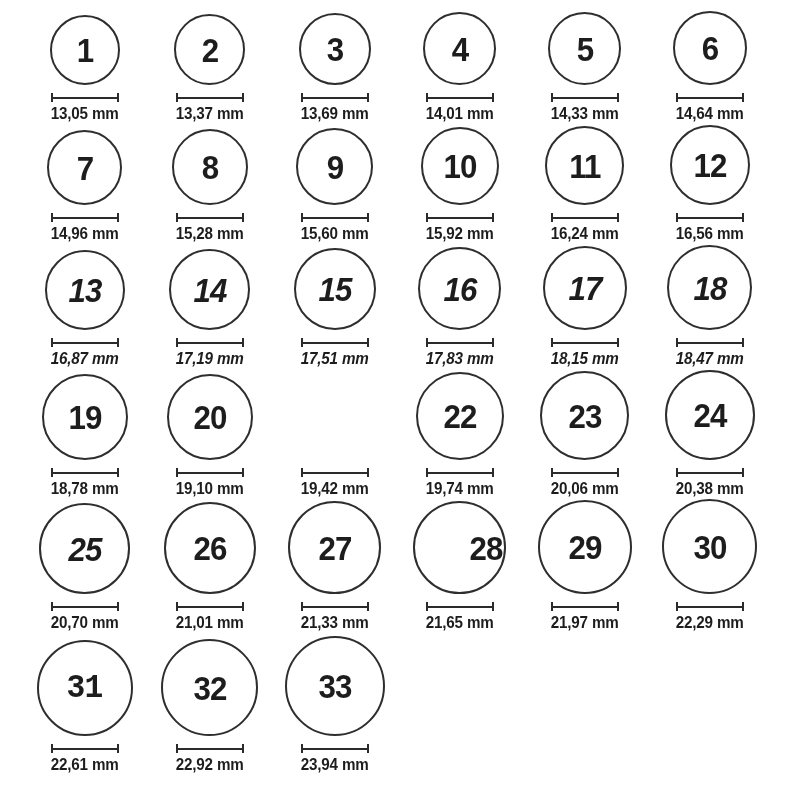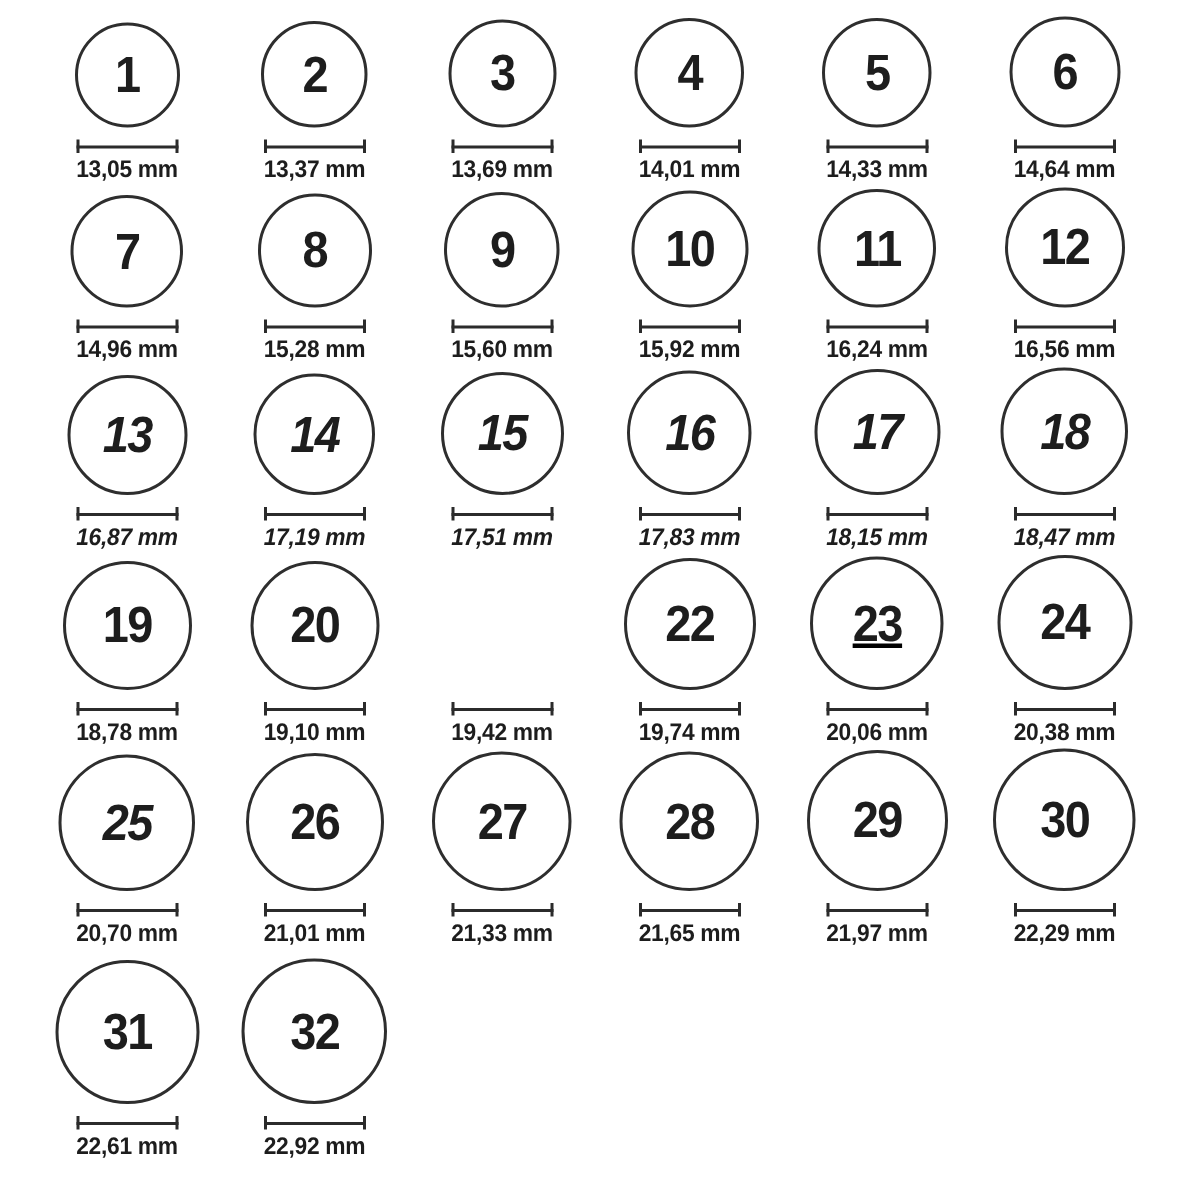--- a/index.html
+++ b/index.html
@@ -350,21 +350,21 @@
     </div>
     <div class="measure">
       <span class="tick left"></span>
       <span class="bar"></span>
       <span class="tick right"></span>
     </div>
     <div class="label">19,74 mm</div>
   </div>
 
   <div class="cell">
-    <div class="circle" style="width: 89px; height: 89px; text-decoration: underline;">
+    <div class="circle" style="width: 89px; height: 89px;">
       <span class="num">23</span>
     </div>
     <div class="measure">
       <span class="tick left"></span>
       <span class="bar"></span>
       <span class="tick right"></span>
     </div>
     <div class="label">20,06 mm</div>
   </div>
 
@@ -411,21 +411,21 @@
     </div>
     <div class="measure">
       <span class="tick left"></span>
       <span class="bar"></span>
       <span class="tick right"></span>
     </div>
     <div class="label">21,33 mm</div>
   </div>
 
   <div class="cell">
-    <div class="circle" style="width: 93px; height: 93px;">
+    <div class="circle" style="width: 93px; height: 93px; justify-content: flex-end;">
       <span class="num">28</span>
     </div>
     <div class="measure">
       <span class="tick left"></span>
       <span class="bar"></span>
       <span class="tick right"></span>
     </div>
     <div class="label">21,65 mm</div>
   </div>
 
@@ -448,21 +448,21 @@
     <div class="measure">
       <span class="tick left"></span>
       <span class="bar"></span>
       <span class="tick right"></span>
     </div>
     <div class="label">22,29 mm</div>
   </div>
 </div>
     <div class="row">
   <div class="cell">
-    <div class="circle" style="width: 96px; height: 96px;">
+    <div class="circle" style="width: 96px; height: 96px; font-family: Liberation Mono, monospace;">
       <span class="num">31</span>
     </div>
     <div class="measure">
       <span class="tick left"></span>
       <span class="bar"></span>
       <span class="tick right"></span>
     </div>
     <div class="label">22,61 mm</div>
   </div>
 
@@ -471,14 +471,25 @@
       <span class="num">32</span>
     </div>
     <div class="measure">
       <span class="tick left"></span>
       <span class="bar"></span>
       <span class="tick right"></span>
     </div>
     <div class="label">22,92 mm</div>
   </div>
 
+  <div class="cell">
+    <div class="circle" style="width: 100px; height: 100px;">
+      <span class="num">33</span>
+    </div>
+    <div class="measure">
+      <span class="tick left"></span>
+      <span class="bar"></span>
+      <span class="tick right"></span>
+    </div>
+    <div class="label">23,94 mm</div>
+  </div>
 </div>
   </div>
 
 </body></html>

